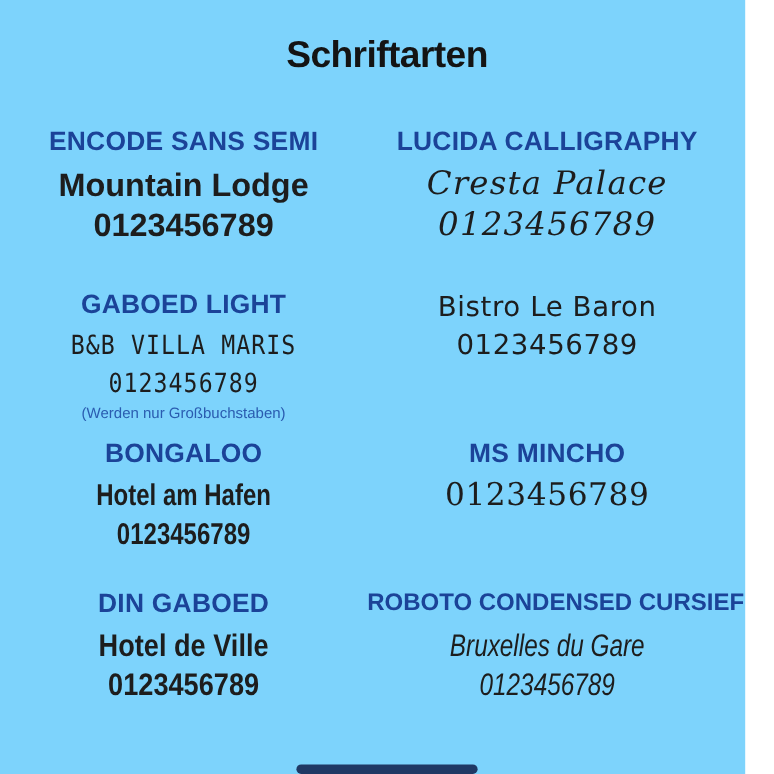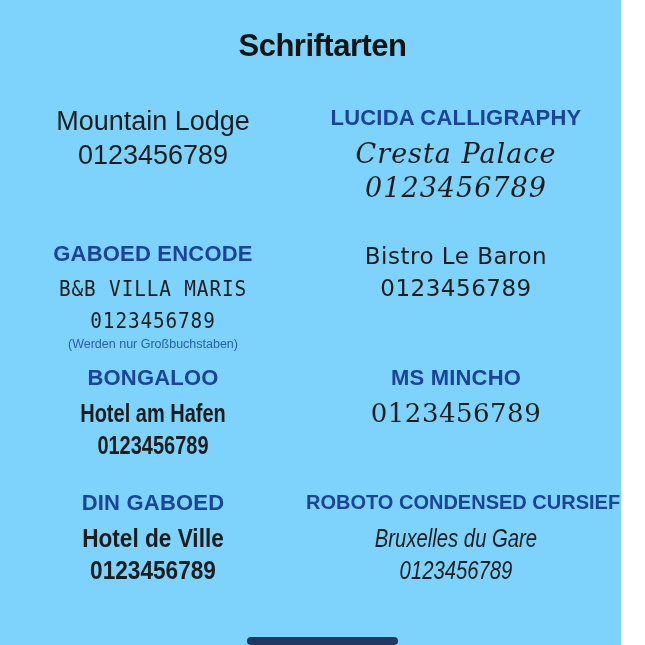--- a/index.html
+++ b/index.html
@@ -52,21 +52,21 @@
   .r4 .line { font-size: 26px; line-height: 32px; }
   .note {
     font-family: "Liberation Sans", sans-serif;
     font-size: 12.5px;
     line-height: 15px;
     color: #2a5cb0;
     margin-top: 0;
     white-space: nowrap;
   }
   
-  .f-encode   { font-family: "Liberation Sans", sans-serif; font-weight: 400; text-align: center; }
+  .f-encode   { font-family: "Liberation Sans", sans-serif; font-weight: 700; text-align: center; }
   .f-lucida   { font-family: "DejaVu Serif", serif; font-style: italic; letter-spacing: 1px; }
   .f-gaboed   { font-family: "DejaVu Sans Mono", monospace; font-size: 22px !important; letter-spacing: 1px; transform: scaleX(0.88); }
   .f-comic    { font-family: "DejaVu Sans", sans-serif; font-size: 23px !important; letter-spacing: 0.5px; }
   .f-bongaloo { font-family: "Liberation Sans", sans-serif; font-weight: 700; transform: scaleX(0.8); }
   .f-mincho   { font-family: "DejaVu Serif", serif; font-size: 26px !important; letter-spacing: 0.5px; }
   .f-din      { font-family: "Liberation Sans", sans-serif; font-weight: 600; transform: scaleX(0.87); }
   .f-roboto   { font-family: "Liberation Sans", sans-serif; font-style: italic; font-weight: 500; transform: scaleX(0.78); }
   .home-bar {
     position: absolute;
     left: 247px; top: 637px;
@@ -76,31 +76,32 @@
   }
 </style>
 </head>
 <body>
 
 <div class="page">
 
   <h1 class="title">Schriftarten</h1>
 
   <div class="cell r1">
+    <div class="heading">ENCODE SANS SEMI</div>
     <div class="line f-encode">Mountain Lodge</div>
     <div class="line f-encode">0123456789</div>
   </div>
   <div class="cell col-right r1">
     <div class="heading">LUCIDA CALLIGRAPHY</div>
     <div class="line f-lucida">Cresta Palace</div>
     <div class="line f-lucida">0123456789</div>
   </div>
 
   <div class="cell r2">
-    <div class="heading">GABOED ENCODE</div>
+    <div class="heading">GABOED LIGHT</div>
     <div class="line f-gaboed">B&amp;B VILLA MARIS</div>
     <div class="line f-gaboed">0123456789</div>
     <div class="note">(Werden nur Großbuchstaben)</div>
   </div>
   <div class="cell col-right r2">
     <div class="line f-comic">Bistro Le Baron</div>
     <div class="line f-comic">0123456789</div>
   </div>
 
   <div class="cell r3">

